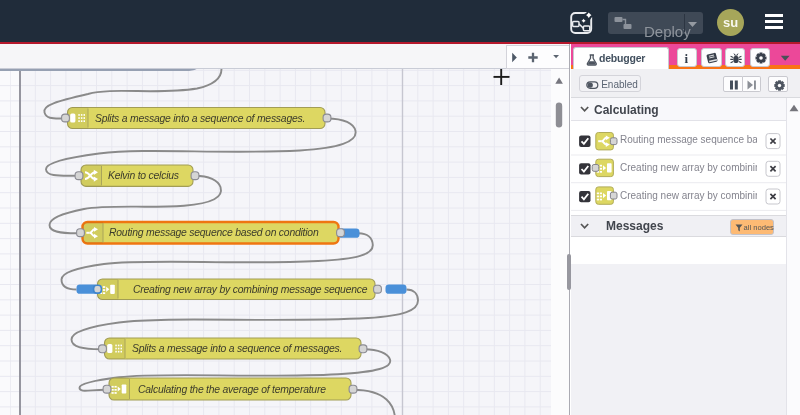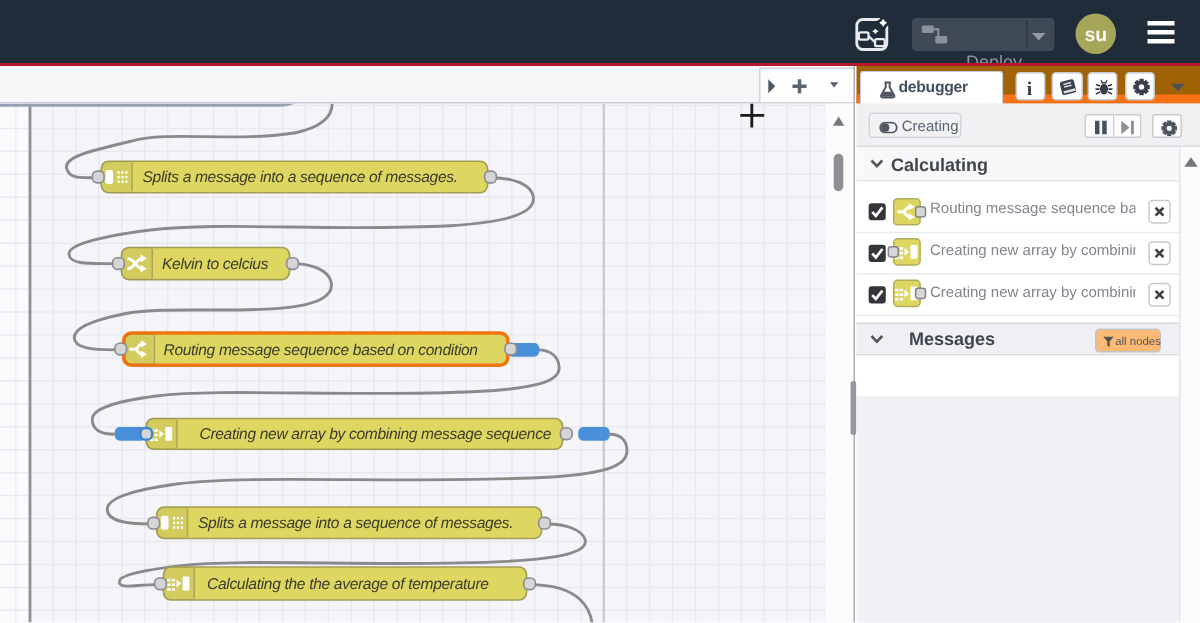--- a/index.html
+++ b/index.html
@@ -9,21 +9,21 @@
 #header { left:0; top:0; width:800px; height:42px; background:#202c3a; }
 #redline { left:0; top:42px; width:800px; height:2px; background:#b5182c; }
 #tabstrip { left:0; top:44px; width:570px; height:24.5px; background:#f6f6f8; border-bottom:1px solid #c9ccd6; }
 #tbbox { left:506px; top:44.5px; width:64px; height:24px; background:#fdfdfe; border:1px solid #d3d3da; border-right:none; }
 #canvas { left:0; top:68.5px; width:551px; height:346.5px; overflow:hidden; }
 #gutter { left:551px; top:68.5px; width:17.5px; height:346.5px; background:#fcfcfd; }
 #sbborder { left:568.6px; top:44px; width:1.8px; height:371px; background:#ababb3; }
 #sidebar { left:570.5px; top:44px; width:229.5px; height:371px; background:#fff; }
 .nl { font:italic 10.4px "Liberation Sans",sans-serif; fill:#3c3c2c; letter-spacing:-0.22px; }
 .g { stroke:#e8e8f0; stroke-width:1; }
-#sb-tabrow { left:0; top:0; width:229.5px; height:24.5px; background:#a16207; border-bottom:6px solid #f97316;text-align:right; }
+#sb-tabrow { left:0; top:0; width:229.5px; height:24.5px; background:#ec4899; border-bottom:4px solid #f97316;text-align:right; }
 #sb-tab { position:absolute; left:2.5px; top:2.5px; width:95.5px; height:23px; background:#fff; border:1px solid #c9c9cf; border-bottom:none; border-radius:3px 3px 0 0; }
 #sb-tab span { position:absolute; left:25px; top:4.5px; font-size:10.5px; font-weight:bold; letter-spacing:-0.2px; color:#42505f; }
 .sbtn { position:absolute; top:3.5px; width:20.3px; height:19.5px; background:#fdfdfe; border:1px solid #c9c9cf; border-radius:3px; }
 #sb-toolbar { left:0; top:24.5px; width:229.5px; height:29px; background:#f0f0f3; border-bottom:1px solid #d9dade; }
 #btn-enabled { position:absolute; left:8.7px; top:6.8px; width:61.5px; height:16.7px; background:#f2f2f5; border:1px solid #d4d4da; border-radius:3px; }
 #btn-enabled span { position:absolute; left:21px; top:2.5px; font-size:10px; color:#5b6573; }
 .sbtn2 { position:absolute; top:7.2px; height:16.2px; background:#fdfdfe; border:1px solid #c9c9cf; }
 #sb-bphead { left:0; top:53.5px; width:229.5px; height:23px; background:#f8f8fb; border-bottom:1px solid #e2e2e8; }
 .sechead { font-size:12px; font-weight:bold; color:#41454d; position:absolute; left:23.5px; top:5px; }
 #sb-rows { left:0; top:76.5px; width:215.5px; height:94px; background:#fff; }
@@ -43,21 +43,21 @@
  <rect x="15.4" y="17" width="6.4" height="4.8" rx="1" fill="none" stroke="#e9ebee" stroke-width="1.5"></rect>
  <path d="M 20.8,1.2 C 21.8,4.2 22.8,5.2 25.8,6.2 C 22.8,7.2 21.8,8.2 20.8,11.2 C 19.8,8.2 18.8,7.2 15.8,6.2 C 18.8,5.2 19.8,4.2 20.8,1.2 Z" fill="#fff" stroke="#202c3a" stroke-width="1.8"></path>
  <path d="M 15.6,9.0 C 16.2,10.6 16.8,11.2 18.4,11.8 C 16.8,12.4 16.2,13.0 15.6,14.6 C 15.0,13.0 14.4,12.4 12.8,11.8 C 14.4,11.2 15.0,10.6 15.6,9.0 Z" fill="#fff" stroke="#202c3a" stroke-width="0.8"></path>
 </svg>
 <div class="abs" style="left:608px;top:11.5px;width:94.5px;height:22.5px;background:#3f4956;border-radius:3px;">
  <svg class="abs" style="left:6px;top:4.5px;" width="22" height="14" viewBox="0 0 22 14">
   <rect x="0.5" y="1" width="8" height="5" rx="1" fill="#8c929b"></rect>
   <rect x="9.5" y="8" width="8" height="5" rx="1" fill="#8c929b"></rect>
   <path d="M 8.5,3.5 h 3 v 7" stroke="#8c929b" stroke-width="1.4" fill="none"></path>
  </svg>
- <span class="abs" style="left:36px;top:22px;font-size:12px;color:#8e949c;">Deploy</span>
+ <span class="abs" style="left:36px;top:11px;font-size:15px;color:#8e949c;">Deploy</span>
  <div class="abs" style="left:75.5px;top:2px;width:1px;height:18px;background:#2c3542;"></div>
  <svg class="abs" style="left:79px;top:9px;" width="12" height="7" viewBox="0 0 12 7">
           <path d="M 1,1 L 5.5,6 L 10,1 Z" fill="#959aa1"></path>
         </svg>
 </div>
 <div class="abs" style="left:716.5px;top:8.5px;width:27px;height:27px;border-radius:50%;background:#a6a65a;">
  <span class="abs" style="left:6.5px;top:6px;font-size:13px;font-weight:bold;color:#f7f7ef;">su</span>
 </div>
 <div class="abs" style="left:764.5px;top:13.5px;width:18px;height:3.6px;background:#fff;"></div>
 <div class="abs" style="left:764.5px;top:19.6px;width:18px;height:3.6px;background:#fff;"></div>
@@ -289,21 +289,21 @@
   <svg class="abs" style="left:209px;top:11px;" width="11" height="7" viewBox="0 0 11 7">
           <path d="M 0.8,0.8 L 5.2,5.8 L 9.6,0.8 Z" fill="#4a5058"></path>
         </svg>
  </div>
  <div id="sb-toolbar" class="abs">
   <div id="btn-enabled">
    <svg class="abs" style="left:5.5px;top:4.6px;" width="13" height="8" viewBox="0 0 13 8">
     <rect x="0.8" y="0.8" width="11" height="6.6" rx="3.3" fill="none" stroke="#4e5560" stroke-width="1.2"></rect>
     <circle cx="4.2" cy="4.1" r="2.7" fill="#4e5560"></circle>
    </svg>
-   <span>Creating</span>
+   <span>Enabled</span>
   </div>
   <div class="sbtn2" style="left:152.2px;width:20.3px;border-radius:2px 0 0 2px;">
    <svg class="abs" style="left:5px;top:3px;" width="10" height="10" viewBox="0 0 10 10">
             <rect x="1" y="0.5" width="3" height="9" fill="#454f5c"></rect>
             <rect x="5.8" y="0.5" width="3" height="9" fill="#454f5c"></rect>
           </svg>
   </div>
   <div class="sbtn2" style="left:172.5px;width:17.8px;border-left:none;border-radius:0 2px 2px 0;">
    <svg class="abs" style="left:3.5px;top:3px;" width="11" height="10" viewBox="0 0 11 10">
             <path d="M 0.5,0.5 L 6,5 L 0.5,9.5 Z" fill="#8b8f96"></path>

